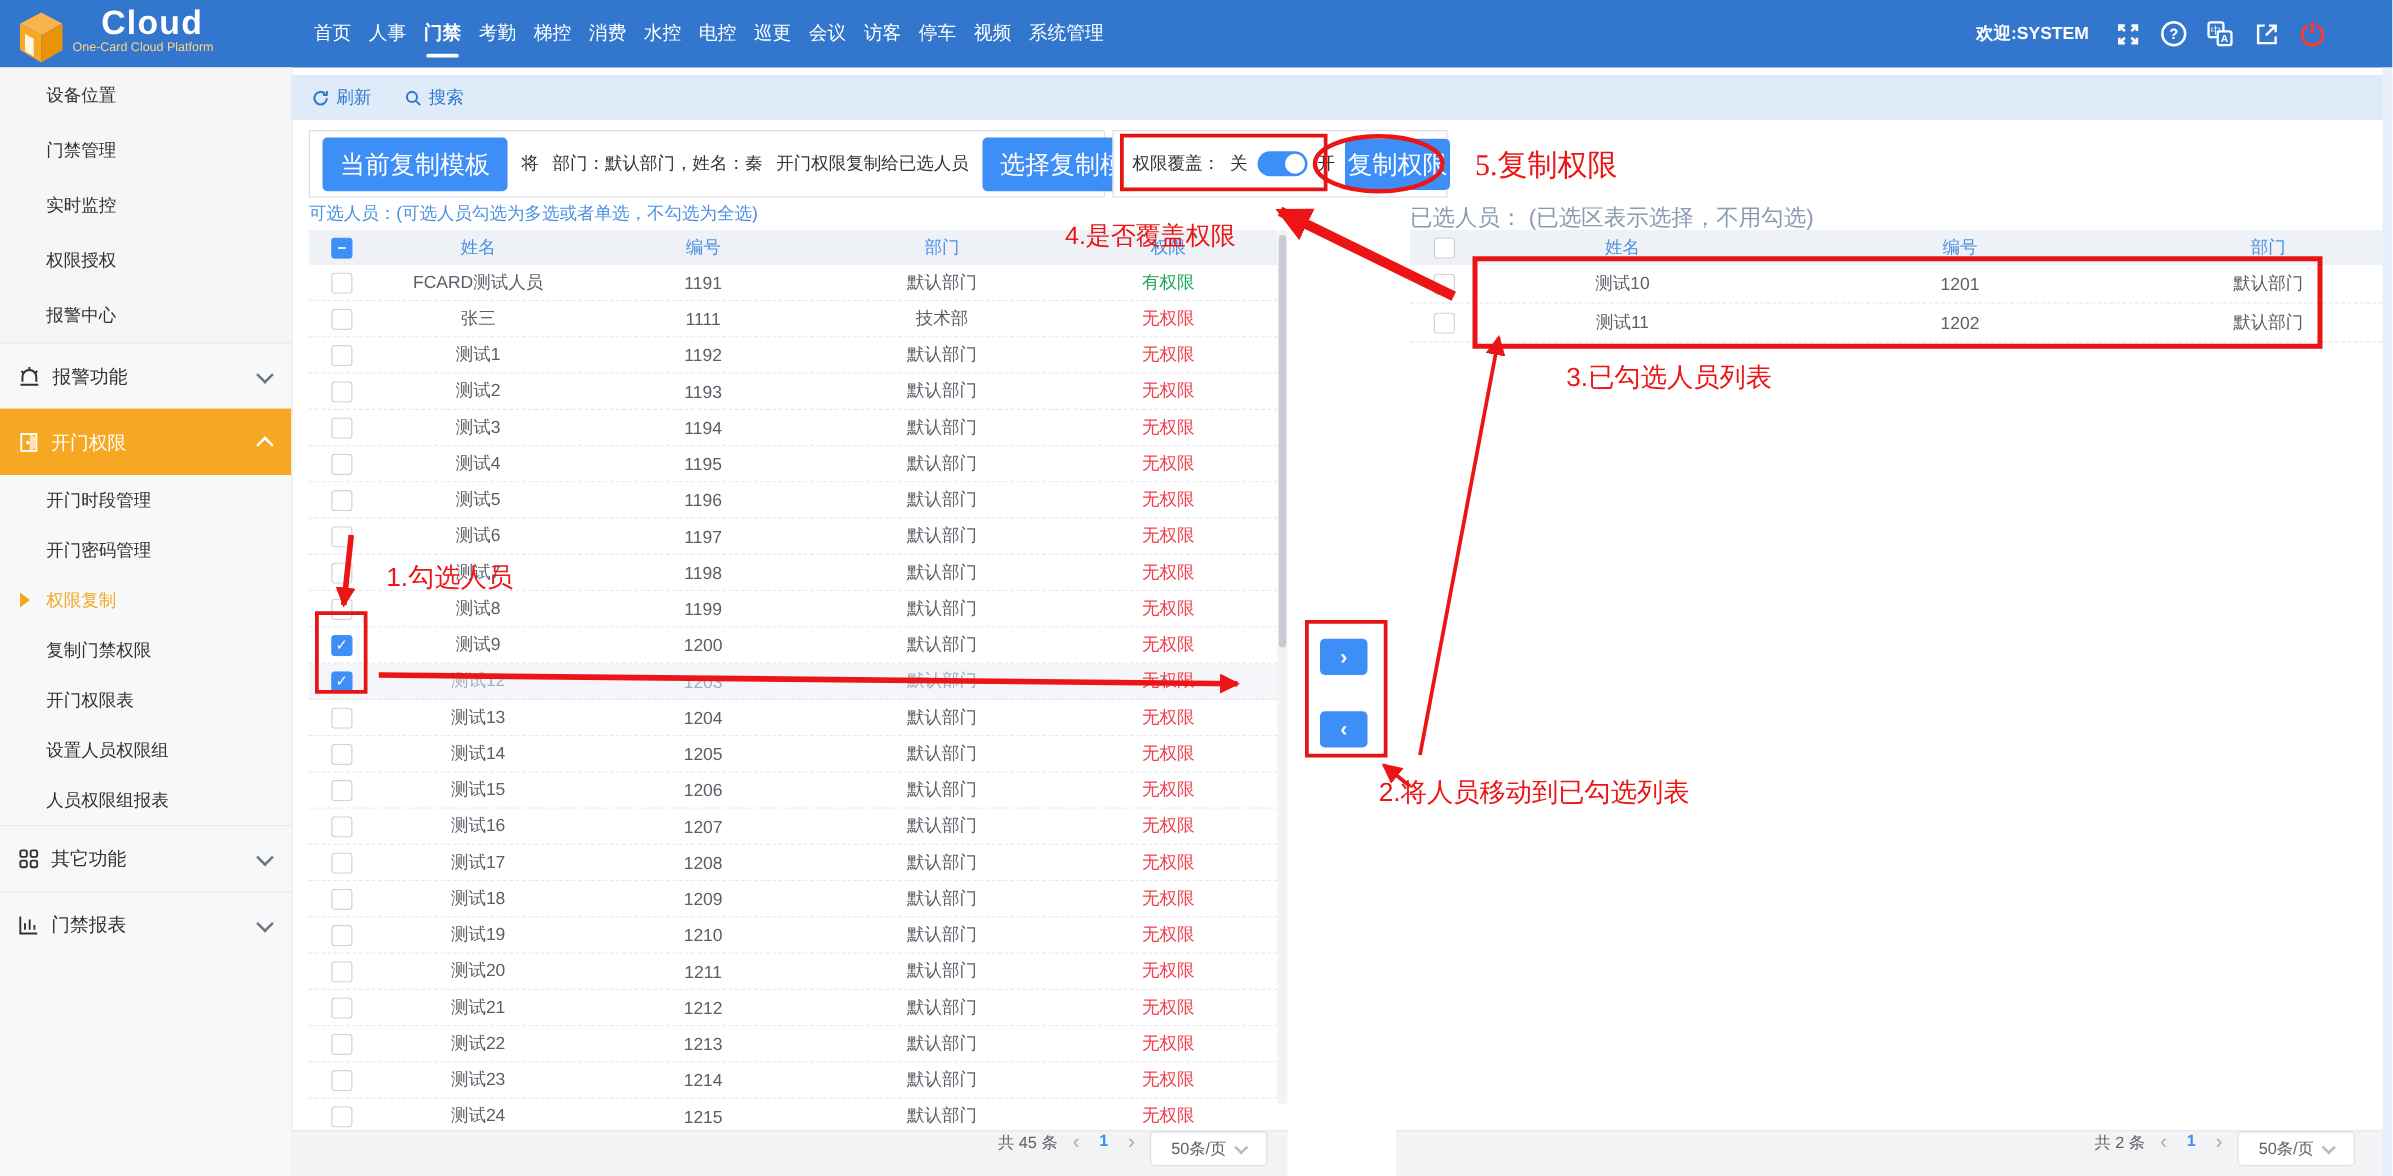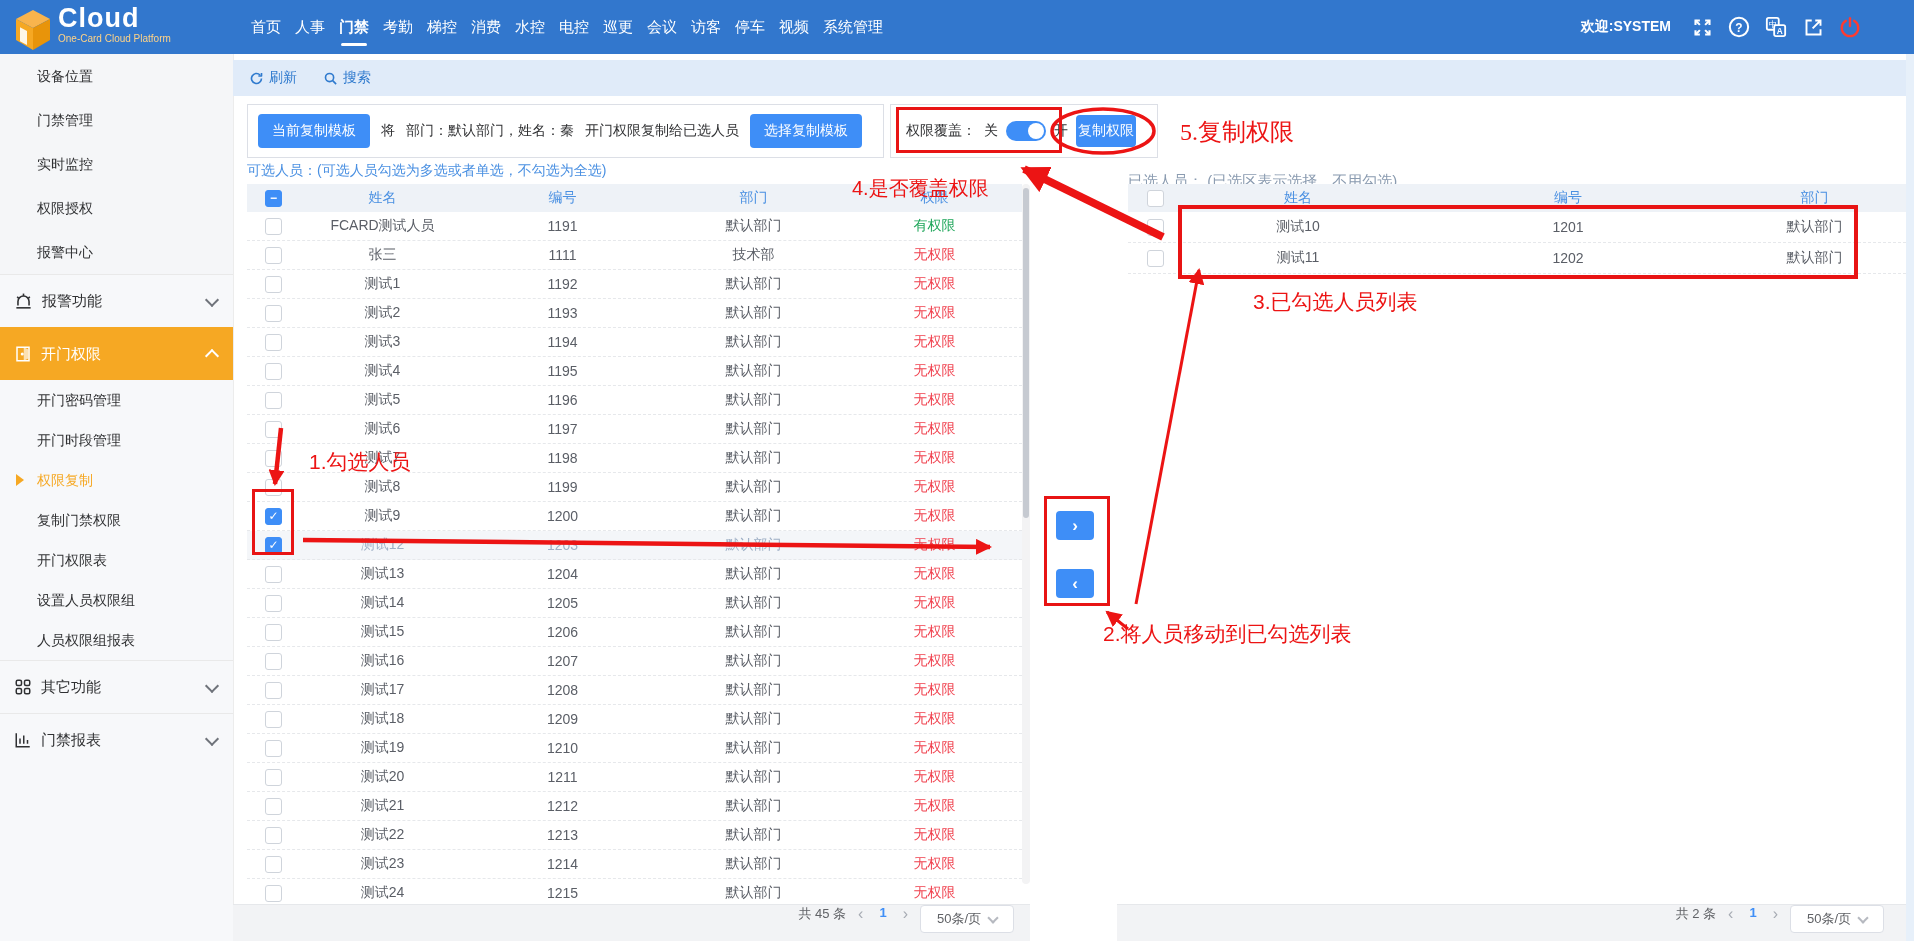--- a/index.html
+++ b/index.html
@@ -4,21 +4,21 @@
 <style>
   html,body{margin:0;padding:0;background:#fff;}
   body{width:1914px;height:941px;overflow:hidden;font-family:"Liberation Sans","DejaVu Sans",sans-serif;}
   .app{position:relative;width:1914px;height:941px;background:#fff;overflow:hidden;}
 
   
   .topnav{position:absolute;left:0;top:0;width:1914px;height:54px;background:#3277cd;display:flex;align-items:center;}
   .logo{position:absolute;left:14px;top:3px;display:flex;align-items:flex-start;}
   .logo-cube{margin-top:6px;}
   .logo-txtwrap{margin-left:6px;display:flex;flex-direction:column;}
-  .logo-title{color:#fff;font-size:27px;font-weight:bold;line-height:30px;letter-spacing:1px;}
+  .logo-title{color:#fff;font-size:27px;font-weight:bold;line-height:30px;letter-spacing:1px;margin-left:23px;}
   .logo-sub{color:#ffd387;font-size:10px;line-height:12px;white-space:nowrap;}
   .nav-menu{position:absolute;left:247px;top:0;height:54px;display:flex;align-items:flex-end;gap:6px;}
   .nav-item{position:relative;color:#fff;font-size:15px;padding:0 4px;height:54px;line-height:54px;cursor:pointer;white-space:nowrap;}
   .nav-item.active{font-weight:bold;}
   .nav-item.active::after{content:"";position:absolute;left:50%;transform:translateX(-50%);bottom:8px;width:26px;height:3px;background:#fff;border-radius:2px;}
   .nav-right{position:absolute;right:52px;top:0;height:54px;display:flex;align-items:center;gap:13px;}
   .welcome{color:#fff;font-size:14px;font-weight:bold;margin-right:6px;}
   .nav-ic{width:24px;height:24px;display:flex;align-items:center;justify-content:center;cursor:pointer;}
 
   
@@ -33,28 +33,28 @@
   .chev.up{transform:rotate(-135deg);margin-top:4px;}
   .sb-section.active .chev{border-color:#fff;}
 
   
   .toolbar{position:absolute;left:233px;top:60px;width:1681px;height:36px;background:#e0ebf9;display:flex;align-items:center;padding-left:16px;gap:26px;box-sizing:border-box;}
   .tb-btn{display:flex;align-items:center;gap:5px;color:#2f7ace;font-size:14px;cursor:pointer;}
 
   
   .panel1{position:absolute;left:247px;top:104px;width:637px;height:54px;border:1px solid #dcdfe6;box-sizing:border-box;display:flex;align-items:center;padding:0 10px;gap:11px;background:#fff;}
   .panel2{position:absolute;left:890px;top:104px;width:268px;height:54px;border:1px solid #dcdfe6;box-sizing:border-box;display:flex;align-items:center;padding-left:15px;gap:8px;background:#fff;}
-  .blue-btn{background:#3e8ef7;color:#fff;font-size:14px;border:none;border-radius:4px;padding:8px 14px;cursor:pointer;white-space:nowrap;}
+  .blue-btn{background:#3e8ef7;color:#fff;font-size:20px;border:none;border-radius:4px;padding:8px 14px;cursor:pointer;white-space:nowrap;}
   .p-text{font-size:14px;color:#303133;white-space:nowrap;}
   .toggle{width:40px;height:20px;border-radius:10px;background:#3e8ef7;position:relative;cursor:pointer;flex:none;}
   .toggle .knob{position:absolute;right:2px;top:2px;width:16px;height:16px;border-radius:50%;background:#fff;}
 
   
   .list-label-l{position:absolute;left:247px;top:162px;font-size:14px;color:#4a90e2;}
-  .list-label-r{position:absolute;left:1128px;top:172px;font-size:15px;color:#8a9bb0;}
+  .list-label-r{position:absolute;left:1128px;top:162px;font-size:18px;color:#8a9bb0;}
 
   
   .ltable{position:absolute;left:247px;top:184px;width:775px;}
   .rtable{position:absolute;left:1128px;top:184px;width:778px;}
   .t-head{display:flex;height:28px;align-items:center;background:#eef2f7;}
   .t-head .cell{color:#4a90e2;font-size:14px;}
   .t-row{display:flex;height:28px;align-items:center;border-bottom:1px dashed #e6e8eb;cursor:pointer;background:#fff;}
   .rtable .t-row{height:30px;}
   .t-row.muted{background:#f4f6f9;}
   .t-row.muted .cell{color:#9fb0c6;}
@@ -191,22 +191,22 @@
         <span class="sb-ic" style="display: flex;">
           <svg width="18" height="18" viewBox="0 0 24 24" fill="none" stroke="currentColor" stroke-width="2">
             <rect x="4" y="3" width="16" height="18"></rect>
             <path d="M13 3v18l6-3V6z" fill="currentColor" stroke="none" opacity="0.65"></path>
             <circle cx="11" cy="12" r="1" fill="currentColor"></circle>
           </svg>
         </span>
         <span>开门权限</span>
         <span class="chev up"></span>
       </div>
+      <div class="sb-sub"><span>开门时段管理</span></div>
       <div class="sb-sub"><span>开门密码管理</span></div>
-      <div class="sb-sub"><span>开门时段管理</span></div>
       <div class="sb-sub active"><span class="tri"></span><span>权限复制</span></div>
       <div class="sb-sub"><span>复制门禁权限</span></div>
       <div class="sb-sub"><span>开门权限表</span></div>
       <div class="sb-sub"><span>设置人员权限组</span></div>
       <div class="sb-sub"><span>人员权限组报表</span></div>
       <div class="sb-section">
         <span class="sb-ic" style="display: flex;">
           <svg width="18" height="18" viewBox="0 0 24 24" fill="none" stroke="currentColor" stroke-width="2">
             <rect x="3" y="3" width="7" height="7" rx="2"></rect>
             <rect x="14" y="3" width="7" height="7" rx="2"></rect>

